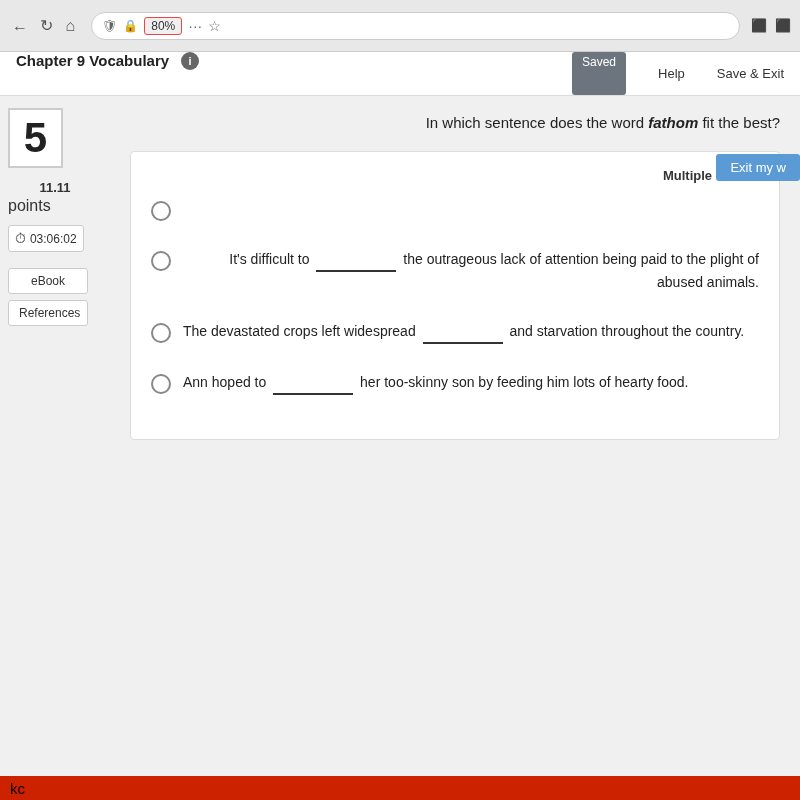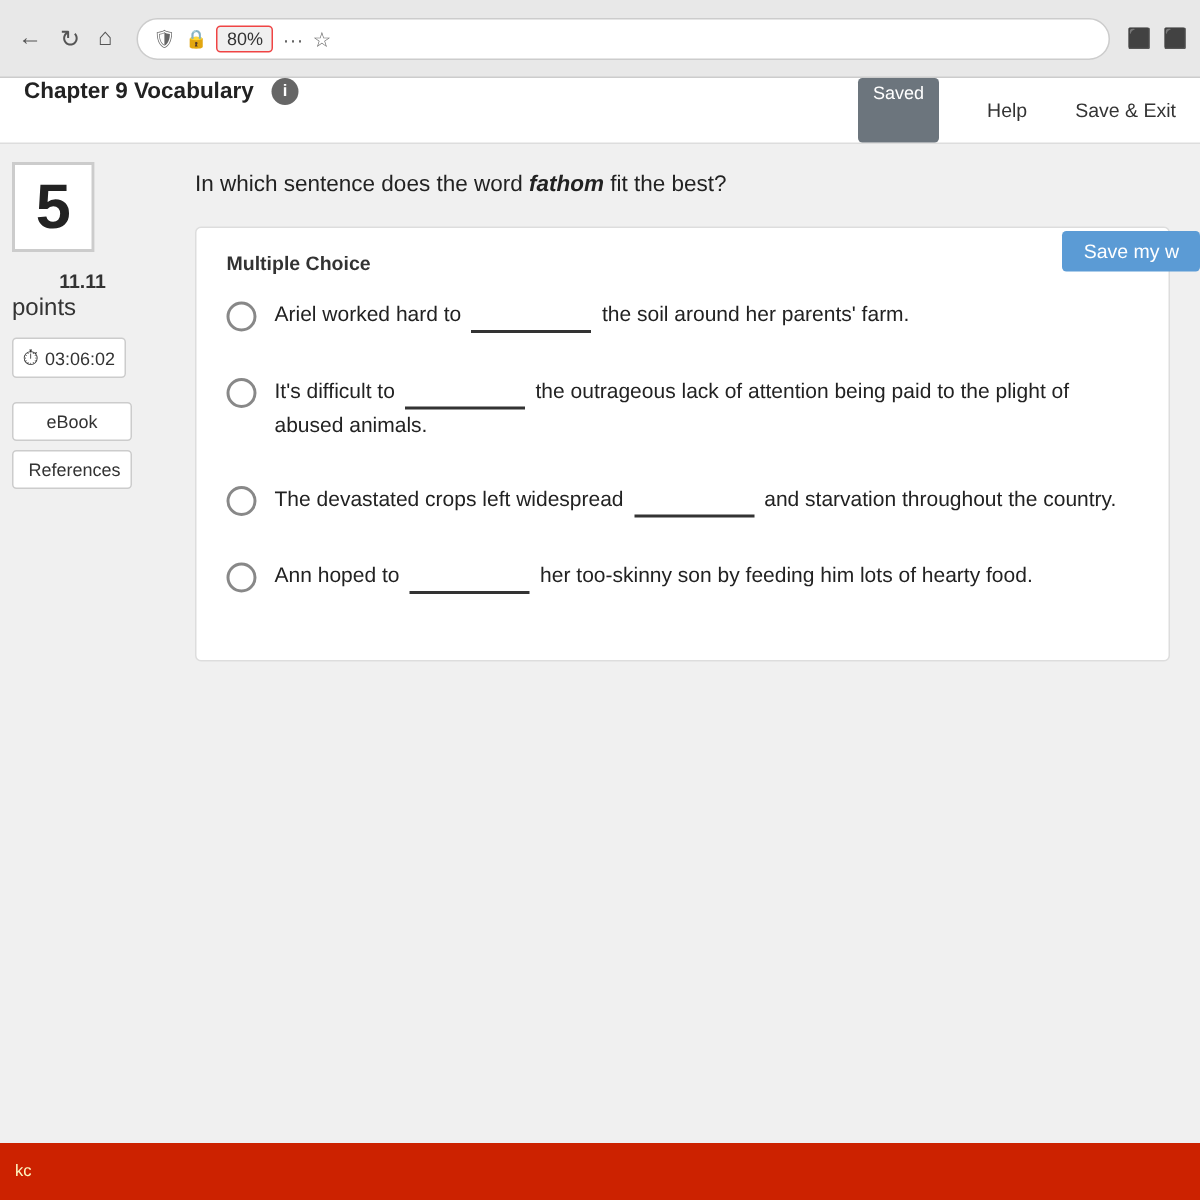--- a/index.html
+++ b/index.html
@@ -196,20 +196,21 @@
       cursor: pointer;
       margin-bottom: 6px;
       width: 80px;
       text-align: center;
     }
 
     
     .question-area {
       flex: 1;
       padding: 16px 20px;
+      text-align: right;
     }
     .question-text {
       font-size: 15px;
       color: #222;
       margin-bottom: 16px;
       line-height: 1.5;
     }
     .question-text em {
       font-style: italic;
       font-weight: bold;
@@ -255,27 +256,27 @@
       min-width: 80px;
       margin: 0 3px;
     }
 
     
     .bottom-hint {
       position: absolute;
       bottom: 0;
       left: 0;
       right: 0;
-      height: 38px;
+      height: 24px;
       background: #cc2200;
       display: flex;
       align-items: center;
       padding: 0 10px;
-      font-size: 11px;
-      color: #fef9c3;
+      font-size: 15px;
+      color: #000000;
     }
   </style>
 </head>
 <body>
 
 <div class="browser-chrome">
   <div class="nav-buttons">
     <button class="nav-btn">←</button>
     <button class="nav-btn">↻</button>
     <button class="nav-btn">⌂</button>
@@ -294,21 +295,21 @@
 </div>
 
 <div class="app-header" style="position:relative;">
   <span class="app-title">Chapter 9 Vocabulary</span>
   <span class="info-icon">i</span>
   <span class="saved-badge">Saved</span>
   <div class="header-links">
     <a class="header-link">Help</a>
     <a class="header-link">Save &amp; Exit</a>
   </div>
-  <button class="check-btn">Save my w</button>
+  <button class="check-btn">Exit my w</button>
 </div>
 
 <div class="main-content">
 
   <div class="left-sidebar">
     <div class="question-number-box">5</div>
     <div class="points-label">11.11</div>
     <div class="points-subtext">points</div>
     <div class="timer-box">
       <span class="timer-icon">⏱</span>
@@ -321,23 +322,20 @@
   <div class="question-area">
     <div class="question-text">
       In which sentence does the word <em>fathom</em> fit the best?
     </div>
 
     <div class="choices-panel">
       <div class="choices-title">Multiple Choice</div>
 
       <div class="choice-item">
         <div class="radio-circle"></div>
-        <span class="choice-text">
-          Ariel worked hard to <span class="blank">&nbsp;&nbsp;&nbsp;&nbsp;&nbsp;&nbsp;&nbsp;&nbsp;&nbsp;&nbsp;</span> the soil around her parents' farm.
-        </span>
       </div>
 
       <div class="choice-item">
         <div class="radio-circle"></div>
         <span class="choice-text">
           It's difficult to <span class="blank">&nbsp;&nbsp;&nbsp;&nbsp;&nbsp;&nbsp;&nbsp;&nbsp;</span> the outrageous lack of attention being paid to the plight of abused animals.
         </span>
       </div>
 
       <div class="choice-item">

